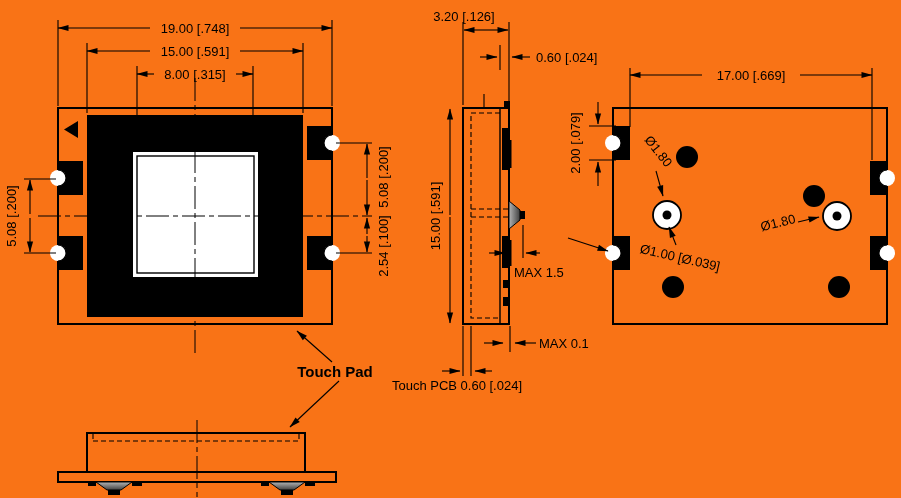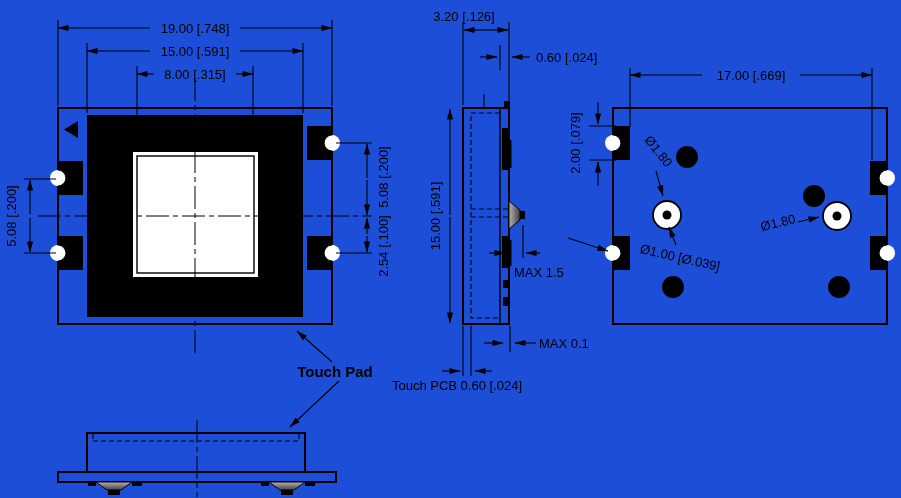--- a/index.html
+++ b/index.html
@@ -1,16 +1,16 @@
 <!DOCTYPE html>
 <html><head>
 <meta charset="utf-8">
 <style>
   html,body{margin:0;padding:0;background:#ffffff;}
-  .canvas{position:relative;width:901px;height:498px;background:#1d4ed8;overflow:hidden;}
+  .canvas{position:relative;width:901px;height:498px;background:#f97316;overflow:hidden;}
   svg{font-family:"Liberation Sans", sans-serif;font-size:13px;fill:#000;}
   .ln{stroke:#000;fill:none;stroke-width:1.1;}
   .heavy{stroke:#000;fill:none;stroke-width:2;}
   .med{stroke:#000;fill:none;stroke-width:1.4;}
   .dash{stroke:#000;fill:none;stroke-width:1.1;stroke-dasharray:5 3;}
   .cl{stroke:#000;fill:none;stroke-width:1;stroke-dasharray:23 4 5 4;}
   .blk{fill:#000;stroke:none;}
   .wht{fill:#fff;stroke:none;}
   .dimtxt{fill:#000;}
   .lbl{font-weight:bold;font-size:15px;}

